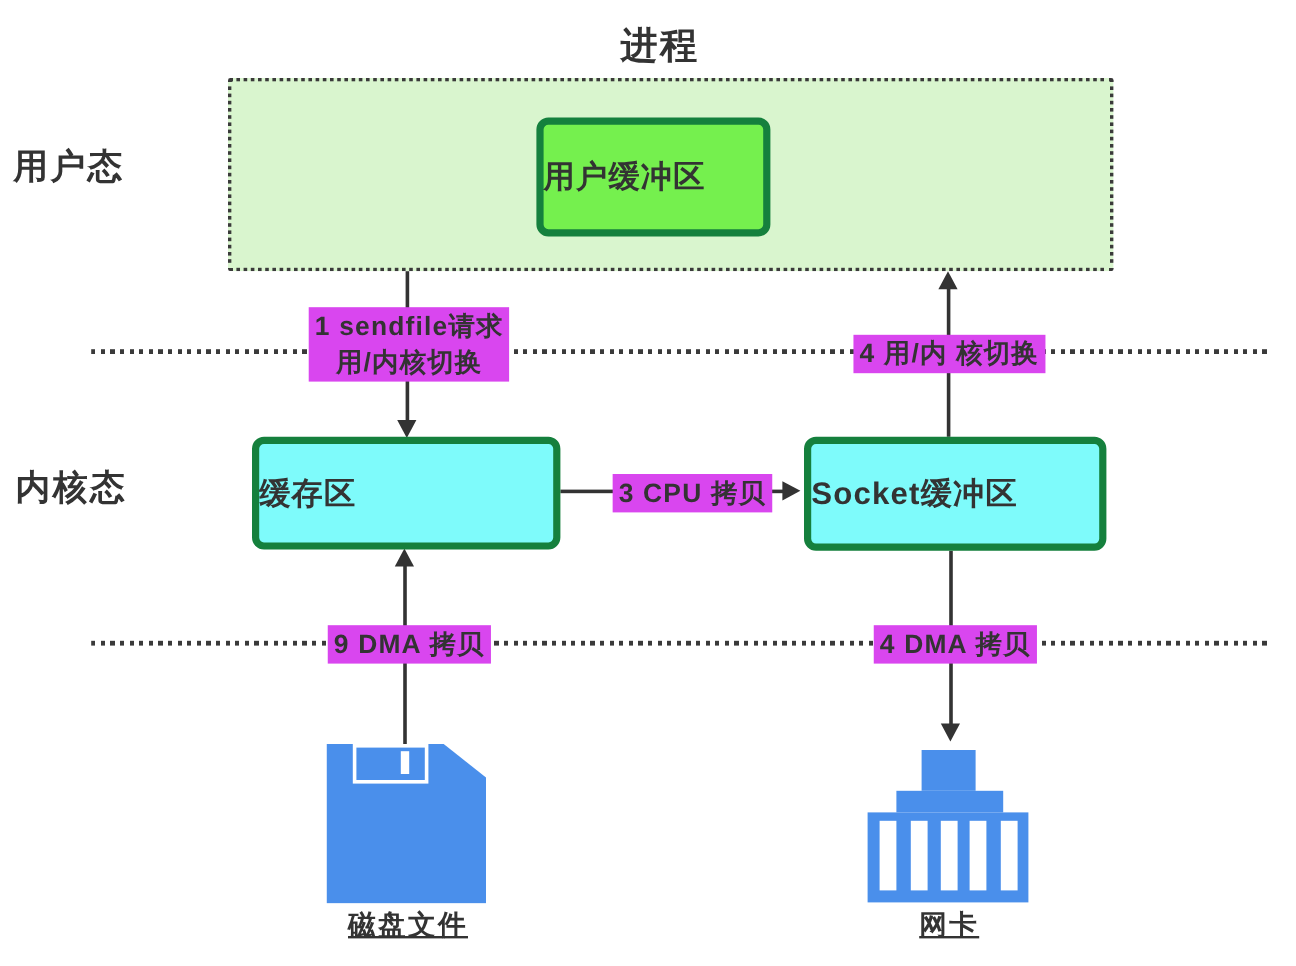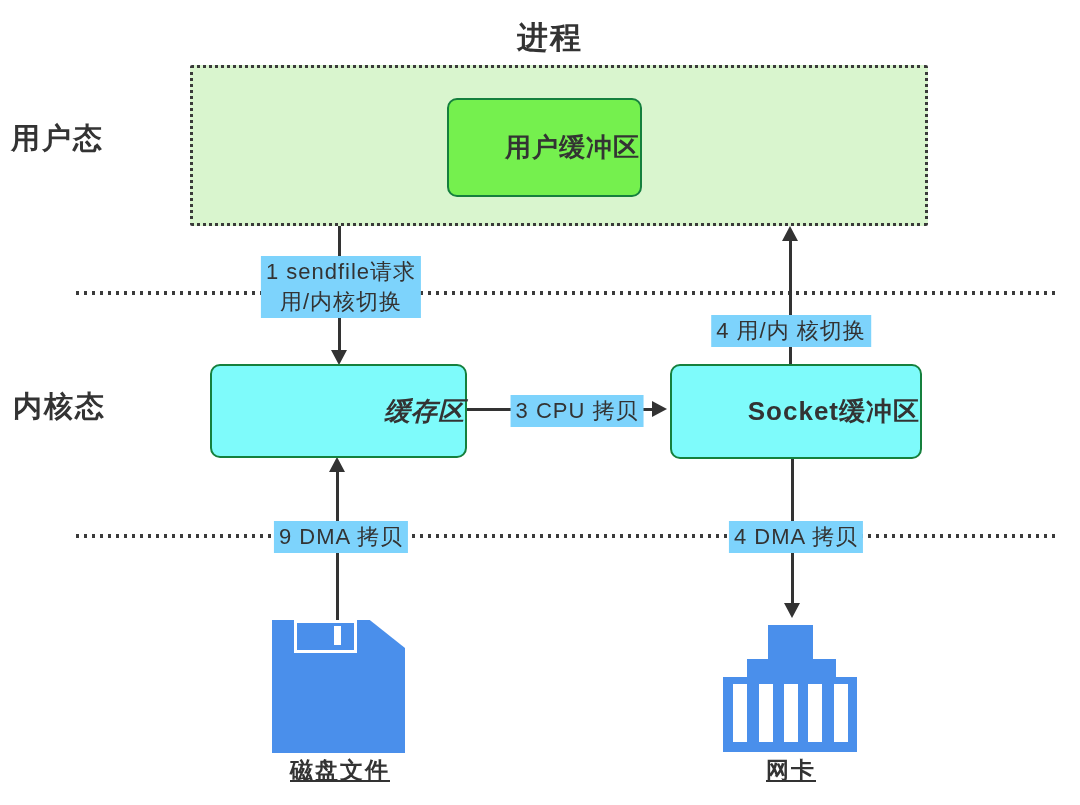--- a/index.html
+++ b/index.html
@@ -30,32 +30,31 @@
   .mode-user   { left:11px; top:119px; }
   .mode-kernel { left:13px; top:387px; }
 
   .process-zone {
     position:absolute; left:190px; top:65px; width:738px; height:161px;
     background:var(--process-zone-fill);
     border:3px dotted #3a3a3a;
     border-radius:2px;
   }
   .box {
-    position:absolute; display:flex; align-items:center; justify-content:flex-end;
-    border:2px solid #15803d; border-radius:10px;
+    position:absolute; display:flex; align-items:center; justify-content:flex-start;
+    border:6px solid #15803d; border-radius:10px;
     font-weight:bold; font-size:26px; letter-spacing:1px;
   }
   .user-buffer {
     left:447px; top:98px; width:195px; height:99px;
     background:var(--user-buffer-fill);
   }
   .kernel-buffer {
     left:210px; top:364px; width:257px; height:94px;
     background:var(--kernel-box-fill);
-    font-style:italic;
   }
   .socket-buffer {
     left:670px; top:364px; width:252px; height:95px;
     background:var(--kernel-box-fill);
   }
 
   .dotline {
     position:absolute; height:3.5px; width:980px; left:76px;
     background:repeating-linear-gradient(90deg, #3a3a3a 0 3.5px, transparent 3.5px 8px);
   }
@@ -75,26 +74,26 @@
   .h-switch4     { left:782px; top:226px; }
   .line-cpu      { left:467px; top:408px; width:186px; }
   .h-cpu         { left:652px; top:401px; }
   .line-dma2     { left:336px; top:470px; height:150px; }
   .h-dma2        { left:329px; top:457px; }
   .line-dma5     { left:791px; top:459px; height:147px; }
   .h-dma5        { left:784px; top:603px; }
 
   .flow-label {
     position:absolute; transform:translateX(-50%);
-    background:#7dd3fc; padding:1px 5px;
-    font-size:22px; font-weight:400; letter-spacing:1px;
+    background:#d946ef; padding:1px 5px;
+    font-size:22px; font-weight:700; letter-spacing:1px;
     text-align:center; white-space:nowrap; line-height:30px;
   }
   .lbl-sendfile { left:341px; top:256px; }
-  .lbl-switch4  { left:791px; top:279px;margin-top:36px; }
+  .lbl-switch4  { left:791px; top:279px; }
   .lbl-cpu      { left:561px; top:395px;margin-left:16px; }
   .lbl-dma2     { left:341px; top:521px; }
   .lbl-dma4     { left:796px; top:521px; }
 
   .icon-label {
     position:absolute; transform:translateX(-50%);
     font-size:23px; font-weight:bold; letter-spacing:2px; white-space:nowrap;text-decoration:underline;
   }
   .lbl-disk { left:340px; top:755px; }
   .lbl-nic  { left:791px; top:755px;text-align:center; }

